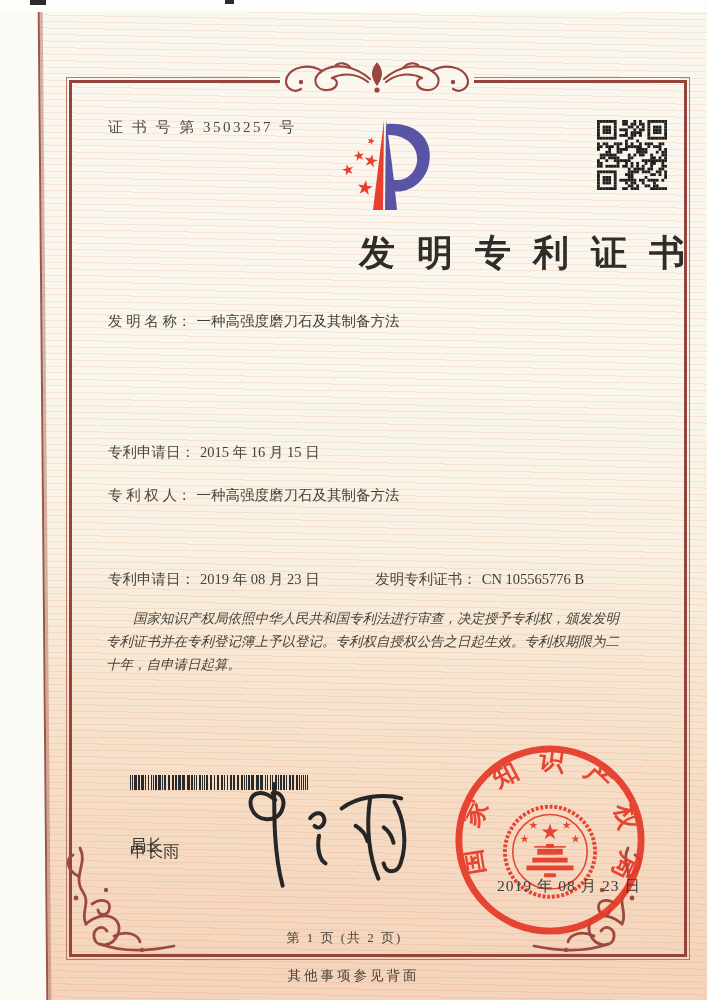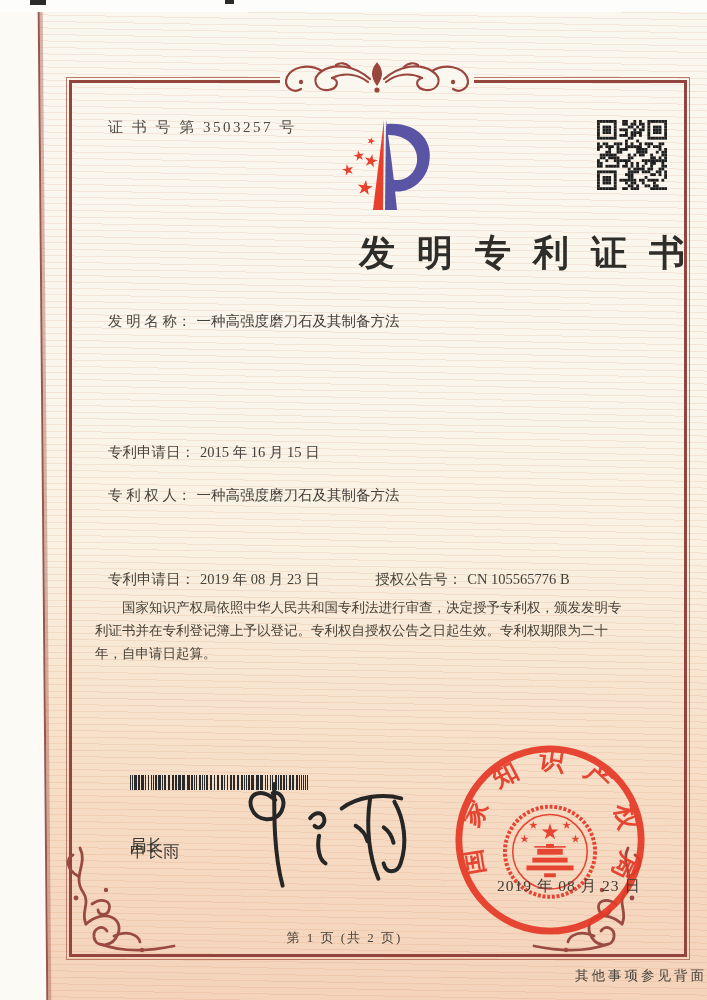--- a/index.html
+++ b/index.html
@@ -26,29 +26,29 @@
   .certno{position:absolute;left:108px;top:118px;font-size:15px;letter-spacing:2.5px;color:#4f4a44;}
   .logo{position:absolute;left:337px;top:108px;width:110px;height:114px;}
   .qr{position:absolute;left:597px;top:120px;width:70px;height:70px;}
   .title{position:absolute;left:0;top:229px;width:707px;text-align:right;font-size:36px;font-weight:bold;
          letter-spacing:22px;padding-left:6px;box-sizing:border-box;color:#2f2d2a;}
   .row{position:absolute;left:108px;width:560px;font-size:14.5px;color:#45403a;white-space:nowrap;}
   .lbl{color:#4a443c;}
   .val{margin-left:5px;}
   .pair2{margin-left:52px;}
   .paras{position:absolute;left:95px;top:596px;width:536px;font-size:13.5px;line-height:23px;color:#474138;}
-  .paras p{margin:0;text-indent:2em;}
+  .paras p{margin:11px;text-indent:2em;font-style:italic;}
   .barcode{position:absolute;left:130px;top:775px;width:178px;height:15px;}
   .sig-title{position:absolute;left:130px;top:835px;font-size:16.5px;color:#3c3832;font-family:"Liberation Sans","DejaVu Sans",sans-serif;}
   .sig-name{position:absolute;left:130px;top:841px;font-size:16.5px;color:#3c3832;font-family:Liberation Sans, sans-serif;}
   .autograph{position:absolute;left:225px;top:773px;width:215px;height:122px;transform:rotate(-3deg);}
   .seal{position:absolute;left:452px;top:742px;width:196px;height:196px;}
   .seal-date{position:absolute;left:497px;top:876px;font-size:15.5px;letter-spacing:1px;color:#3f3b36;z-index:5;}
   .pageno{position:absolute;left:0;top:929px;width:689px;text-align:center;font-size:13px;letter-spacing:2px;color:#4a443c;}
-  .backnote{position:absolute;left:0;top:967px;width:707px;text-align:right;font-size:13.5px;letter-spacing:3px;color:#45403a;}
+  .backnote{position:absolute;left:0;top:967px;width:707px;text-align:center;font-size:13.5px;letter-spacing:3px;color:#45403a;}
   svg{display:block;}
 </style>
 </head>
 <body>
 
 <div class="stage">
 
   <div class="paper"></div>
   <div class="waves"></div>
   <div class="edge"></div>
@@ -456,21 +456,21 @@
     <span class="lbl">发 明 名 称：</span><span class="val">一种高强度磨刀石及其制备方法</span>
   </div>
   <div class="row" style="top:443px">
     <span class="lbl">专利申请日：</span><span class="val">2015 年 16 月 15 日</span>
   </div>
   <div class="row" style="top:486px">
     <span class="lbl">专 利 权 人：</span><span class="val">一种高强度磨刀石及其制备方法</span>
   </div>
   <div class="row" style="top:570px">
     <span class="lbl">专利申请日：</span><span class="val">2019 年 08 月 23 日</span>
-    <span class="lbl pair2">授权公告号：</span><span class="val">CN 105565776 B</span>
+    <span class="lbl pair2">发明专利证书：</span><span class="val">CN 105565776 B</span>
   </div>
 
   <div class="paras">
     <p>国家知识产权局依照中华人民共和国专利法进行审查，决定授予专利权，颁发发明专利证书并在专利登记簿上予以登记。专利权自授权公告之日起生效。专利权期限为二十年，自申请日起算。</p>
   </div>
 
   <svg class="barcode" id="barcode" viewBox="0 0 178 15" preserveAspectRatio="none">
       <rect x="0" y="0" width="1" height="15" fill="#2a2a2a"></rect>
       <rect x="2" y="0" width="1" height="15" fill="#2a2a2a"></rect>
       <rect x="4" y="0" width="3" height="15" fill="#2a2a2a"></rect>

